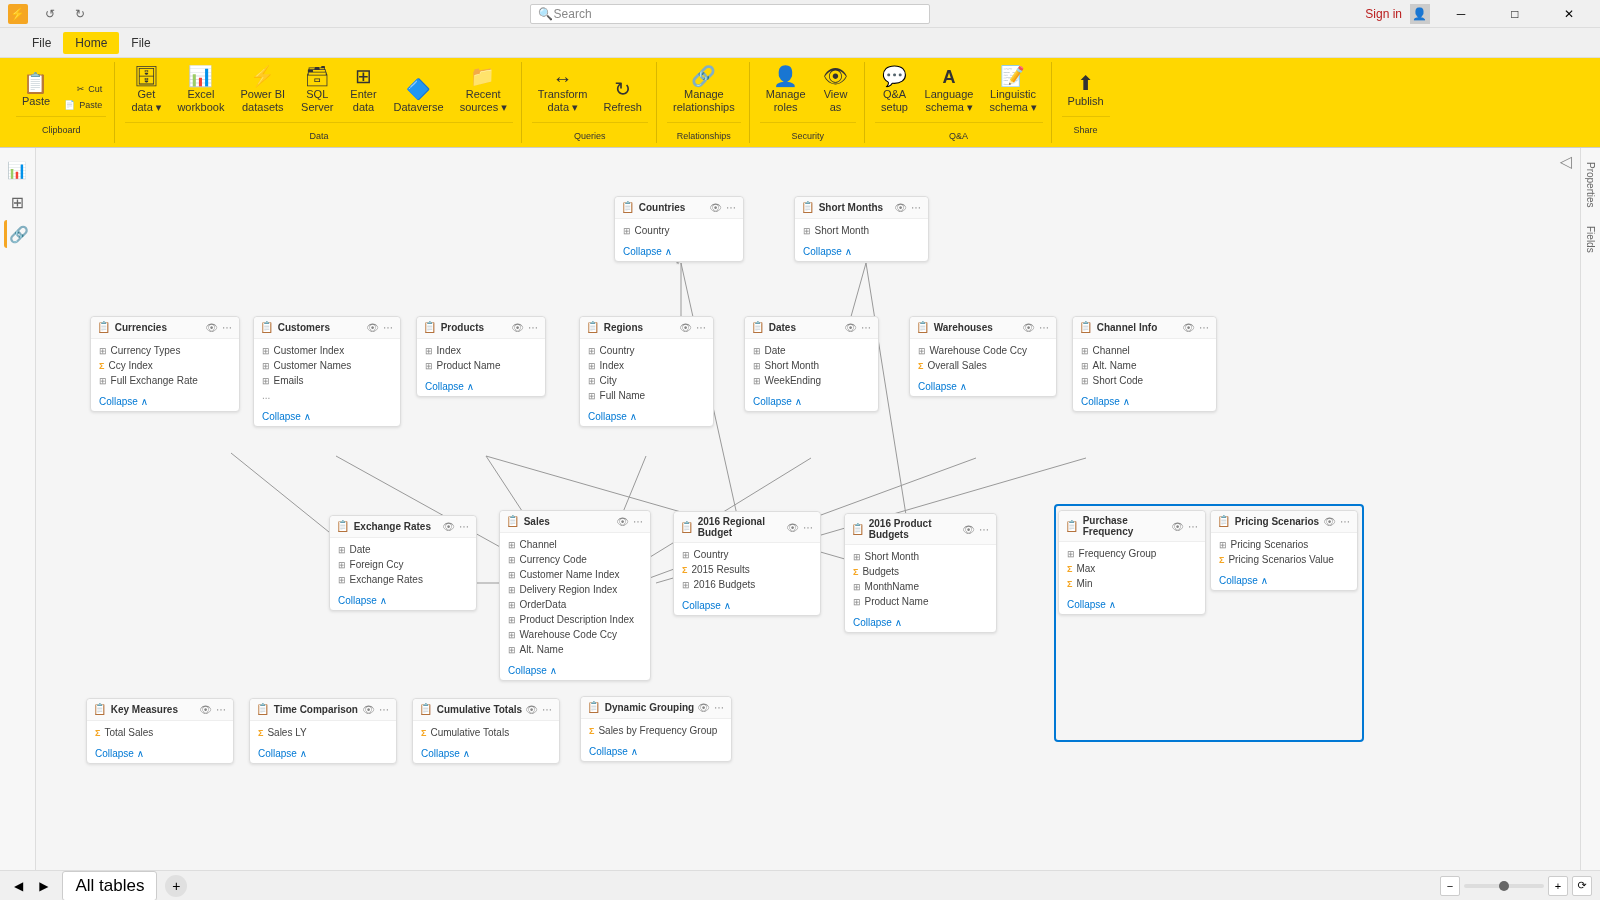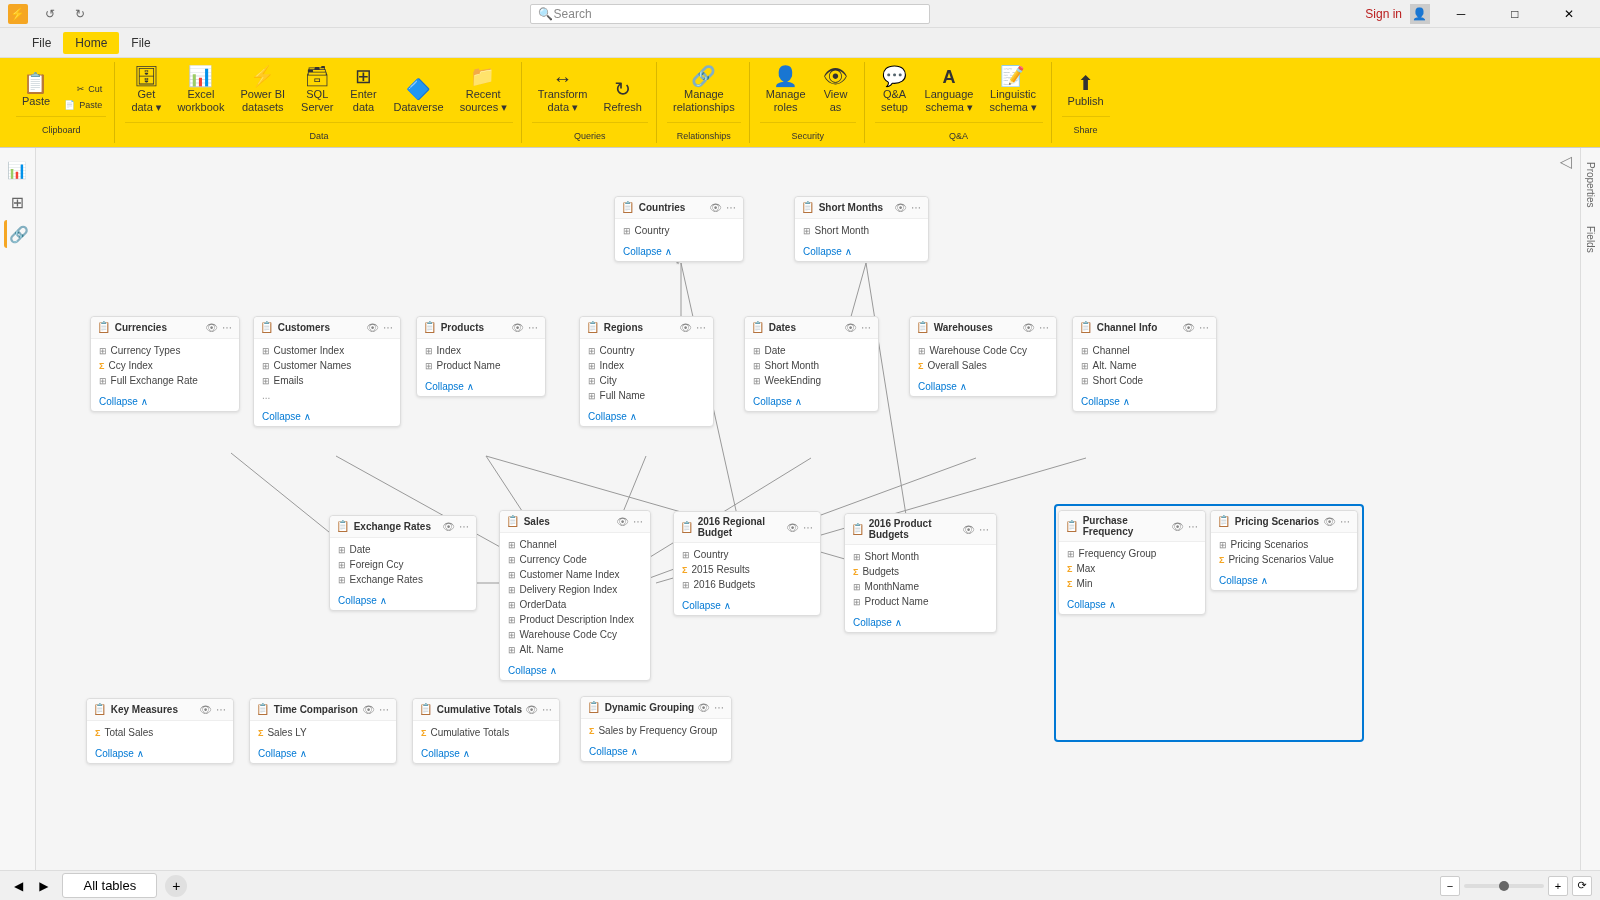--- a/index.html
+++ b/index.html
@@ -176,21 +176,21 @@
       position: absolute;
       bottom: 0; left: 0; right: 0;
       height: 30px;
       background: #f0f0f0;
       border-top: 1px solid #ddd;
       display: flex;
       align-items: center;
       padding: 0 8px;
       gap: 8px;
     }
-    .tab-btn { padding: 4px 20px; background: white; border: 1px solid #ccc; border-radius: 3px; font-size: 13px; cursor: pointer; }
+    .tab-btn { padding: 4px 12px; background: white; border: 1px solid #ccc; border-radius: 3px; font-size: 17px; cursor: pointer; }
     .tab-add { width: 22px; height: 22px; display: flex; align-items: center; justify-content: center; background: #e0e0e0; border-radius: 50%; cursor: pointer; font-size: 14px; }
     .bottom-nav { display: flex; gap: 4px; }
     .bottom-nav-btn { padding: 2px 6px; cursor: pointer; font-size: 12px; }
     .zoom-controls { margin-left: auto; display: flex; align-items: center; gap: 4px; font-size: 11px; }
     .zoom-btn { width: 20px; height: 20px; display: flex; align-items: center; justify-content: center; cursor: pointer; border: 1px solid #ccc; background: white; border-radius: 2px; }
 
     
     .rel-line { stroke: #999; stroke-width: 1; fill: none; }
   </style>
 </head>

